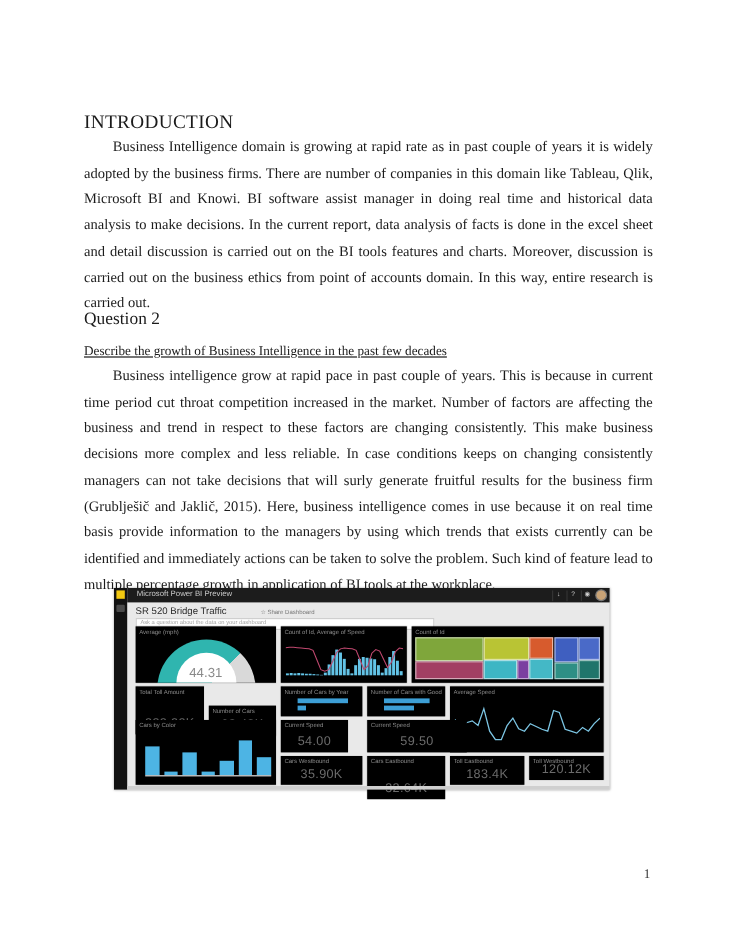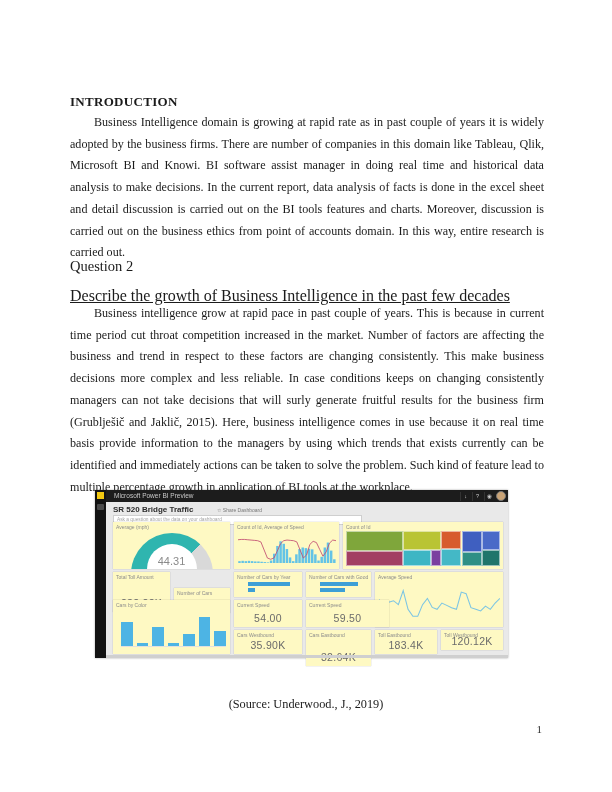--- a/index.html
+++ b/index.html
@@ -1,61 +1,61 @@
 <!DOCTYPE html>
 <html><head>
 <meta charset="utf-8">
 <style>
   html,body{margin:0;padding:0;background:#888;}
   .page{position:relative;width:612px;height:792px;background:#ffffff;margin:0 auto;
         font-family:"Liberation Serif",serif;color:#1b1b1b;overflow:hidden;}
   
-  .h-intro{position:absolute;left:70px;top:94px;margin:0;font-size:13px;font-weight:bold;letter-spacing:.3px;}
+  .h-intro{position:absolute;left:70px;top:94px;margin:0;font-size:16px;font-weight:normal;letter-spacing:.3px;}
   .para{position:absolute;left:70px;width:474px;margin:0;font-size:12.1px;line-height:21.7px;
         text-align:justify;text-indent:24px;}
   .p1{top:112px;}
   .h-q2{position:absolute;left:70px;top:258px;margin:0;font-size:14.5px;font-weight:normal;}
-  .sub{position:absolute;left:70px;top:287px;font-size:16px;text-decoration:underline;}
+  .sub{position:absolute;left:70px;top:287px;font-size:11px;text-decoration:underline;}
   .p2{top:303px;}
   .caption{position:absolute;left:0;width:612px;text-align:center;font-size:12.3px;}
   .cap1{top:670px;} .cap2{top:697px;}
   .pagenum{position:absolute;right:70px;top:723px;font-size:11px;color:#333;}
   
   .pbi{position:absolute;left:95px;top:490px;width:413px;height:168px;background:#e9e9e9;
        font-family:"Liberation Sans",sans-serif;box-shadow:0 0 2px rgba(0,0,0,.35);}
   .pbi-side{position:absolute;left:0;top:0;width:11px;height:168px;background:#121212;}
   .pbi-logo{position:absolute;left:2px;top:2px;width:7px;height:7px;background:#f2c811;}
   .pbi-side-ic{position:absolute;left:2px;top:14px;width:7px;height:6px;background:#4a4a4a;border-radius:1px;}
   .pbi-top{position:absolute;left:11px;top:0;width:402px;height:12px;background:#1c1c1c;}
   .pbi-brand{position:absolute;left:8px;top:2px;font-size:6.5px;color:#c8c8c8;white-space:nowrap;}
   .pbi-topicons{position:absolute;right:2px;top:1px;display:flex;align-items:center;gap:2px;}
   .ticon{display:inline-block;width:9px;height:9px;line-height:9px;text-align:center;
          font-size:5.5px;color:#cfcfcf;border-left:1px solid #333;}
   .pbi-avatar{display:inline-block;width:8px;height:8px;border-radius:50%;background:#c9a376;border:1px solid #777;}
-  .dash-title{position:absolute;left:18px;top:15px;font-size:8px;font-weight:bold;color:#2b2b2b;white-space:nowrap;}
+  .dash-title{position:absolute;left:18px;top:15px;font-size:8px;font-weight:normal;color:#2b2b2b;white-space:nowrap;}
   .dash-share{position:absolute;left:122px;top:17px;font-size:5px;color:#777;white-space:nowrap;}
   .dash-search{position:absolute;left:18px;top:25px;width:244px;height:8px;background:#fff;
                border:1px solid #cfcfcf;font-size:4.8px;color:#a5a5a5;line-height:8px;padding-left:3px;
                white-space:nowrap;overflow:hidden;}
-  .tile{position:absolute;background:#fef9c3;box-shadow:0 0 1px rgba(0,0,0,.3);overflow:hidden;box-sizing:border-box;text-decoration:underline;}
+  .tile{position:absolute;background:#000000;box-shadow:0 0 1px rgba(0,0,0,.3);overflow:hidden;box-sizing:border-box;text-decoration:underline;}
   .tile-title{position:absolute;left:3px;top:2px;right:2px;font-size:5px;color:#8c8c8c;
               white-space:nowrap;overflow:hidden;}
   .kpi-value{position:absolute;left:0;right:0;bottom:3px;text-align:center;font-size:10.5px;
              color:#6b6b6b;font-weight:400;letter-spacing:.3px;}
   
   .t-gauge   {left:18px; top:32px; width:117px;height:47px;}
   .t-combo   {left:139px;top:32px; width:105px;height:47px;}
   .t-treemap {left:248px;top:32px; width:160px;height:47px;}
   .t-toll    {left:18px; top:82px; width:57px; height:40px;}
   .t-ncars   {left:79px; top:98px; width:56px; height:25px;}
   .t-hyear   {left:139px;top:82px; width:68px; height:25px;}
   .t-hgtg    {left:211px;top:82px; width:65px; height:25px;}
   .t-line    {left:280px;top:82px; width:128px;height:55px;}
   .t-cols    {left:18px; top:110px;width:117px;height:54px;}
-  .t-cur54   {left:139px;top:110px;width:68px; height:27px;}
+  .t-cur54   {left:139px;top:110px;width:56px; height:27px;}
   .t-cur59   {left:211px;top:110px;width:83px; height:27px;}
   .t-west    {left:139px;top:140px;width:68px; height:24px;}
   .t-east    {left:211px;top:140px;width:65px; height:36px;}
   .t-tolle   {left:280px;top:140px;width:62px; height:24px;}
   .t-tollw   {left:346px;top:140px;width:62px; height:20px;}
   
   .gauge-arc{position:absolute;left:50%;transform:translateX(-50%);top:11px;width:82px;height:41px;
              border-radius:82px 82px 0 0;}
   .gauge-hole{position:absolute;left:50%;transform:translateX(-50%);bottom:0;width:50px;height:25px;
               border-radius:50px 50px 0 0;background:#fff;}
@@ -227,15 +227,14 @@
       <div class="kpi-value">183.4K</div>
     </div>
     <div class="tile t-tollw">
       <span class="tile-title">Toll Westbound</span>
       <div class="kpi-value">120.12K</div>
     </div>
 
     <div class="pbi-bottom"></div>
   </div>
 
-  <div class="caption cap2">(Source: Underwood., J., 2019)</div>
   <div class="pagenum">1</div>
 </div>
 
 </body></html>

